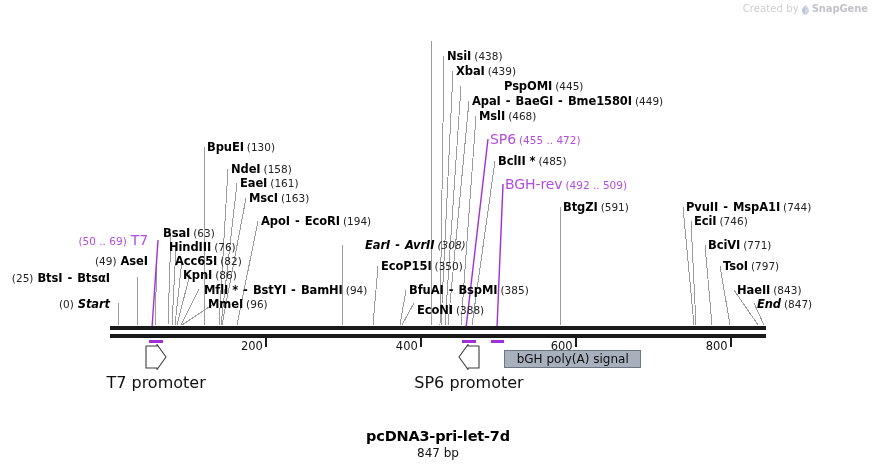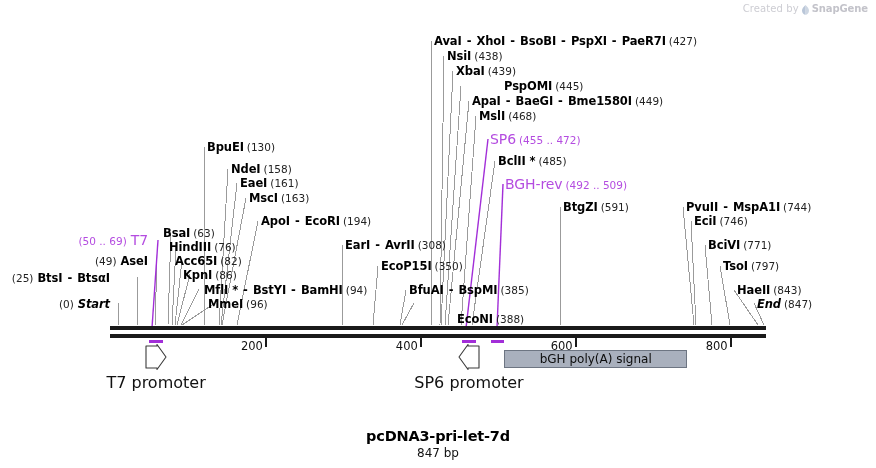--- a/index.html
+++ b/index.html
@@ -221,25 +221,24 @@
       <div class="lbl" style="left: 169px; top: 241px;"><span class="enz">HindIII</span><span class="pos">(76)</span></div>
       <div class="lbl" style="left: 175px; top: 255px;"><span class="enz">Acc65I</span><span class="pos">(82)</span></div>
       <div class="lbl" style="left: 183px; top: 269px;"><span class="enz">KpnI</span><span class="pos">(86)</span></div>
       <div class="lbl" style="left: 204px; top: 284px;"><span class="enz">MflI *</span><span class="sep"> - </span><span class="enz">BstYI</span><span class="sep"> - </span><span class="enz">BamHI</span><span class="pos">(94)</span></div>
       <div class="lbl" style="left: 208px; top: 298px;"><span class="enz">MmeI</span><span class="pos">(96)</span></div>
       <div class="lbl" style="left: 207px; top: 141px;"><span class="enz">BpuEI</span><span class="pos">(130)</span></div>
       <div class="lbl" style="left: 231px; top: 163px;"><span class="enz">NdeI</span><span class="pos">(158)</span></div>
       <div class="lbl" style="left: 240px; top: 177px;"><span class="enz">EaeI</span><span class="pos">(161)</span></div>
       <div class="lbl" style="left: 249px; top: 192px;"><span class="enz">MscI</span><span class="pos">(163)</span></div>
       <div class="lbl" style="left: 261px; top: 215px;"><span class="enz">ApoI</span><span class="sep"> - </span><span class="enz">EcoRI</span><span class="pos">(194)</span></div>
-      <div class="lbl" style="left: 345px; top: 239px;"><span class="enz">EarI</span><span class="sep"> - </span><span class="enz">AvrII</span><span class="pos">(308)</span></div>
+      <div class="lbl" style="left: 365px; top: 239px; font-style: italic;"><span class="enz">EarI</span><span class="sep"> - </span><span class="enz">AvrII</span><span class="pos">(308)</span></div>
       <div class="lbl" style="left: 381px; top: 260px;"><span class="enz">EcoP15I</span><span class="pos">(350)</span></div>
       <div class="lbl" style="left: 409px; top: 284px;"><span class="enz">BfuAI</span><span class="sep"> - </span><span class="enz">BspMI</span><span class="pos">(385)</span></div>
-      <div class="lbl" style="left: 417px; top: 313px; margin-left: 40px;"><span class="enz">EcoNI</span><span class="pos">(388)</span></div>
-      <div class="lbl" style="left: 434px; top: 35px;"><span class="enz">AvaI</span><span class="sep"> - </span><span class="enz">XhoI</span><span class="sep"> - </span><span class="enz">BsoBI</span><span class="sep"> - </span><span class="enz">PspXI</span><span class="sep"> - </span><span class="enz">PaeR7I</span><span class="pos">(427)</span></div>
+      <div class="lbl" style="left: 417px; top: 304px;"><span class="enz">EcoNI</span><span class="pos">(388)</span></div>
       <div class="lbl" style="left: 447px; top: 50px;"><span class="enz">NsiI</span><span class="pos">(438)</span></div>
       <div class="lbl" style="left: 456px; top: 65px;"><span class="enz">XbaI</span><span class="pos">(439)</span></div>
       <div class="lbl" style="left: 464px; top: 80px; margin-left: 40px;"><span class="enz">PspOMI</span><span class="pos">(445)</span></div>
       <div class="lbl" style="left: 472px; top: 95px;"><span class="enz">ApaI</span><span class="sep"> - </span><span class="enz">BaeGI</span><span class="sep"> - </span><span class="enz">Bme1580I</span><span class="pos">(449)</span></div>
       <div class="lbl" style="left: 479px; top: 110px;"><span class="enz">MslI</span><span class="pos">(468)</span></div>
       <div class="lbl feat" style="left: 490px; top: 133px;"><span class="enz">SP6</span><span class="pos">(455 .. 472)</span></div>
       <div class="lbl" style="left: 498px; top: 155px;"><span class="enz">BclII *</span><span class="pos">(485)</span></div>
       <div class="lbl feat" style="left: 505px; top: 178px;"><span class="enz">BGH-rev</span><span class="pos">(492 .. 509)</span></div>
       <div class="lbl" style="left: 563px; top: 201px;"><span class="enz">BtgZI</span><span class="pos">(591)</span></div>
       <div class="lbl" style="left: 686px; top: 201px;"><span class="enz">PvuII</span><span class="sep"> - </span><span class="enz">MspA1I</span><span class="pos">(744)</span></div>
@@ -270,21 +269,21 @@
       <div class="feat-bar" style="left: 462.397px; top: 340px; width: 13.1665px;"></div>
       <div class="feat-bar" style="left: 491.053px; top: 340px; width: 13.1665px;"></div>
       <svg class="arrow-svg" width="24" height="26" viewBox="0 0 24 26" style="left: 144.083px; top: 344px;">
         <path d="M2,2 L13,2 L13,0.5 L22,13 L13,25.5 L13,24 L2,24 Z" fill="#ffffff" stroke="#3b3b3b" stroke-width="1.1" stroke-linejoin="round"></path>
       </svg>
       <div class="feat-name" style="left: 156.083px; top: 373px;">T7 promoter</div>
       <svg class="arrow-svg" width="24" height="26" viewBox="0 0 24 26" style="left: 456.98px; top: 344px;">
         <path d="M22,2 L11,2 L11,0.5 L2,13 L11,25.5 L11,24 L22,24 Z" fill="#ffffff" stroke="#3b3b3b" stroke-width="1.1" stroke-linejoin="round"></path>
       </svg>
       <div class="feat-name" style="left: 468.98px; top: 373px;">SP6 promoter</div>
-      <div class="polyA-box" style="left: 504.22px; top: 350px; width: 183px; height: 18px;">
+      <div class="polyA-box" style="left: 504.22px; top: 350px; width: 137px; height: 18px;">
         <span>bGH poly(A) signal</span>
       </div>
     </div>
 
   <div class="title-block" style="top:428px;">
     <div class="title-main">pcDNA3-pri-let-7d</div>
     <div class="title-sub">847 bp</div>
   </div>
 
 </div>

